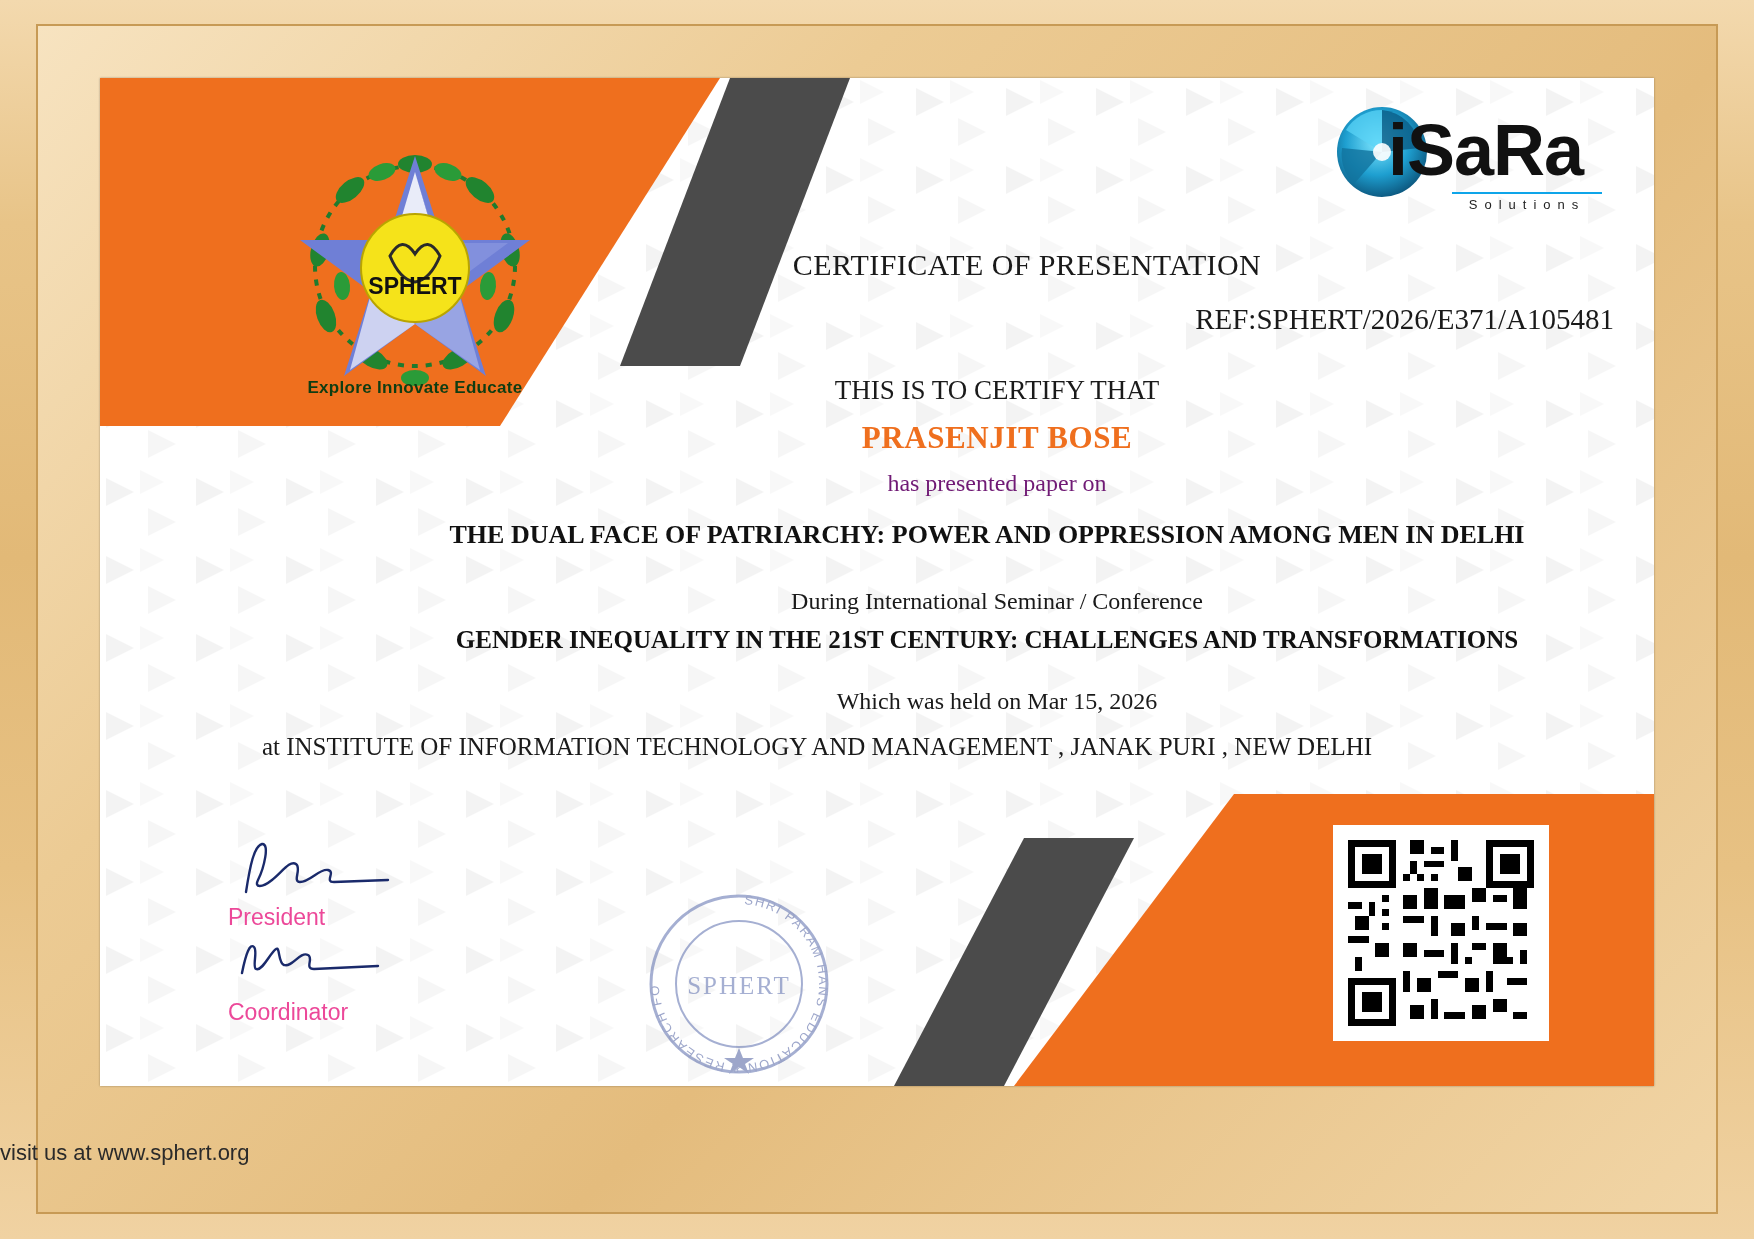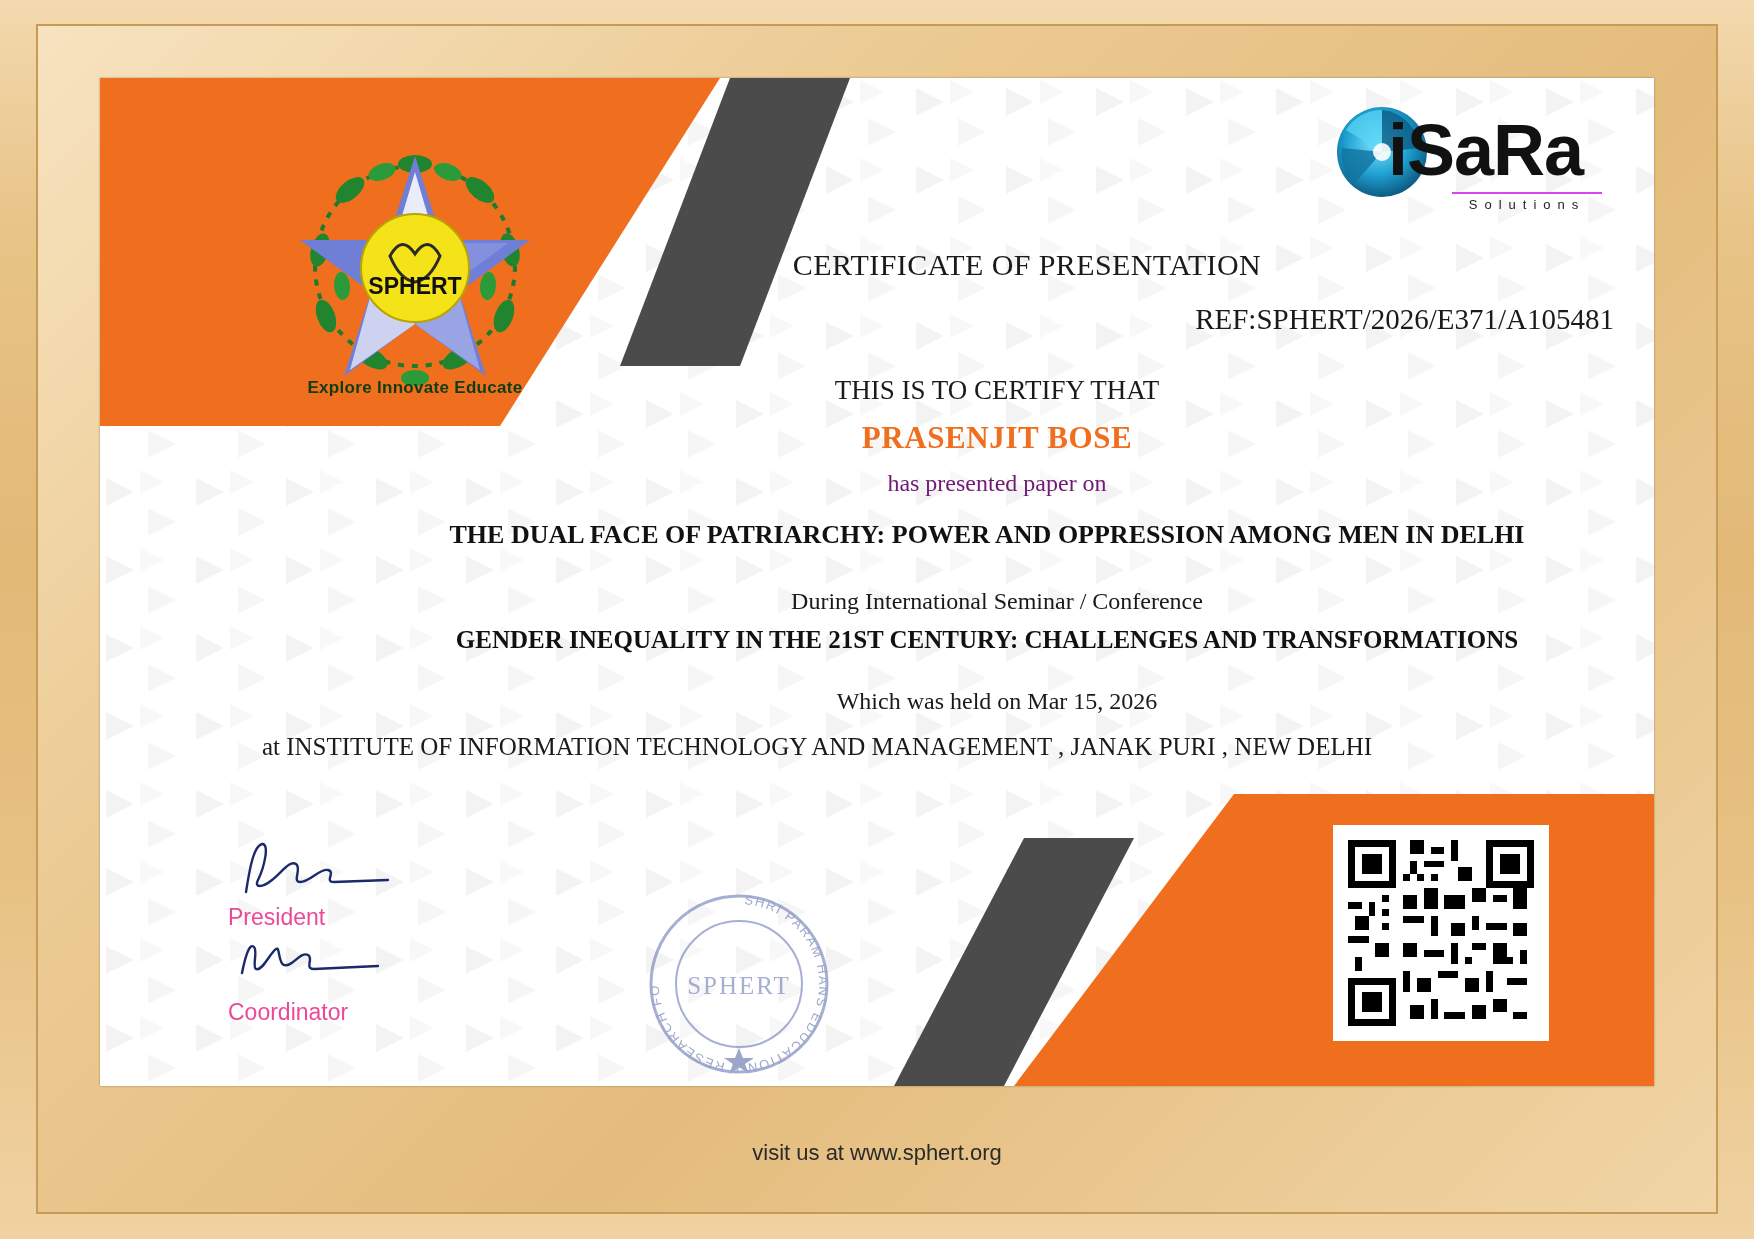--- a/index.html
+++ b/index.html
@@ -132,21 +132,21 @@
     letter-spacing: -1px;
   }
   .isara-sub {
     position: absolute;
     left: 120px;
     top: 92px;
     font-family: "Liberation Sans", sans-serif;
     font-size: 13px;
     letter-spacing: 7px;
     color: #222;
-    border-top: 2px solid #d946ef;
+    border-top: 2px solid #0ea5e9;
     padding-top: 3px;
     width: 150px;
     text-align: center;
   }
 
   
   .txt { position: absolute; width: 100%; text-align: center; }
 
   .t-cert-title {
     left: 0; top: 170px;
@@ -260,21 +260,20 @@
     padding: 8px;
     box-sizing: content-box;
   }
 
   
   .footer {
     position: absolute;
     left: 0;
     top: 1140px;
     width: 1754px;
-    text-align: center;
     font-family: "Liberation Sans", sans-serif;
     font-size: 22px;
     color: #2a2a2a;
   }
 </style>
 </head>
 <body>
 
 <div class="frame">
   <div class="frame-inner-bevel"></div>

